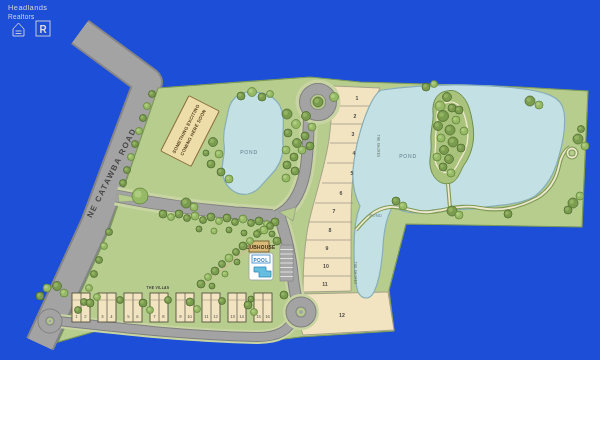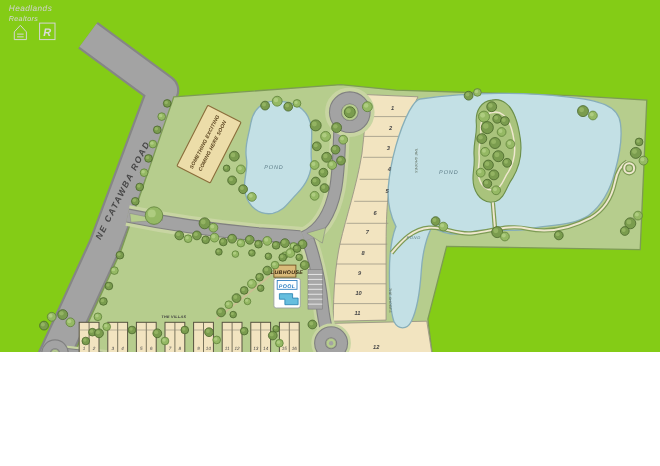--- a/index.html
+++ b/index.html
@@ -1,17 +1,17 @@
 <!DOCTYPE html>
 <html><head>
 <meta charset="utf-8">
 <style>
   html,body{margin:0;padding:0;background:#ffffff;}
-  .canvas{position:relative;width:600px;height:320px;background:#84cc16;overflow:hidden;
-          font-family:"Liberation Sans", sans-serif;font-style:italic;}
+  .canvas{position:relative;width:600px;height:360px;background:#1d4ed8;overflow:hidden;
+          font-family:"Liberation Sans", sans-serif;}
   svg text{font-family:"Liberation Sans", sans-serif;}
   .wm1{font-size:7.5px;fill:#d2d2d2;letter-spacing:.4px;}
   .wm2{font-size:6.5px;fill:#d6d6d6;letter-spacing:.3px;}
   .road-label{font-size:8px;font-weight:bold;fill:#474747;letter-spacing:1.4px;}
   .pond-label{font-size:5px;fill:#5d7d88;letter-spacing:.8px;}
   .pond-label-sm{font-size:3.8px;fill:#5d7d88;letter-spacing:.5px;}
   .shores-label{font-size:3px;fill:#55604f;letter-spacing:.3px;}
   .sign-text{font-size:4.6px;font-weight:bold;fill:#5a4420;letter-spacing:.2px;}
   .club-label{font-size:4.8px;font-weight:bold;fill:#35240e;letter-spacing:.3px;}
   .pool-label{font-size:4.8px;font-weight:bold;fill:#2f7fc1;letter-spacing:.4px;}

